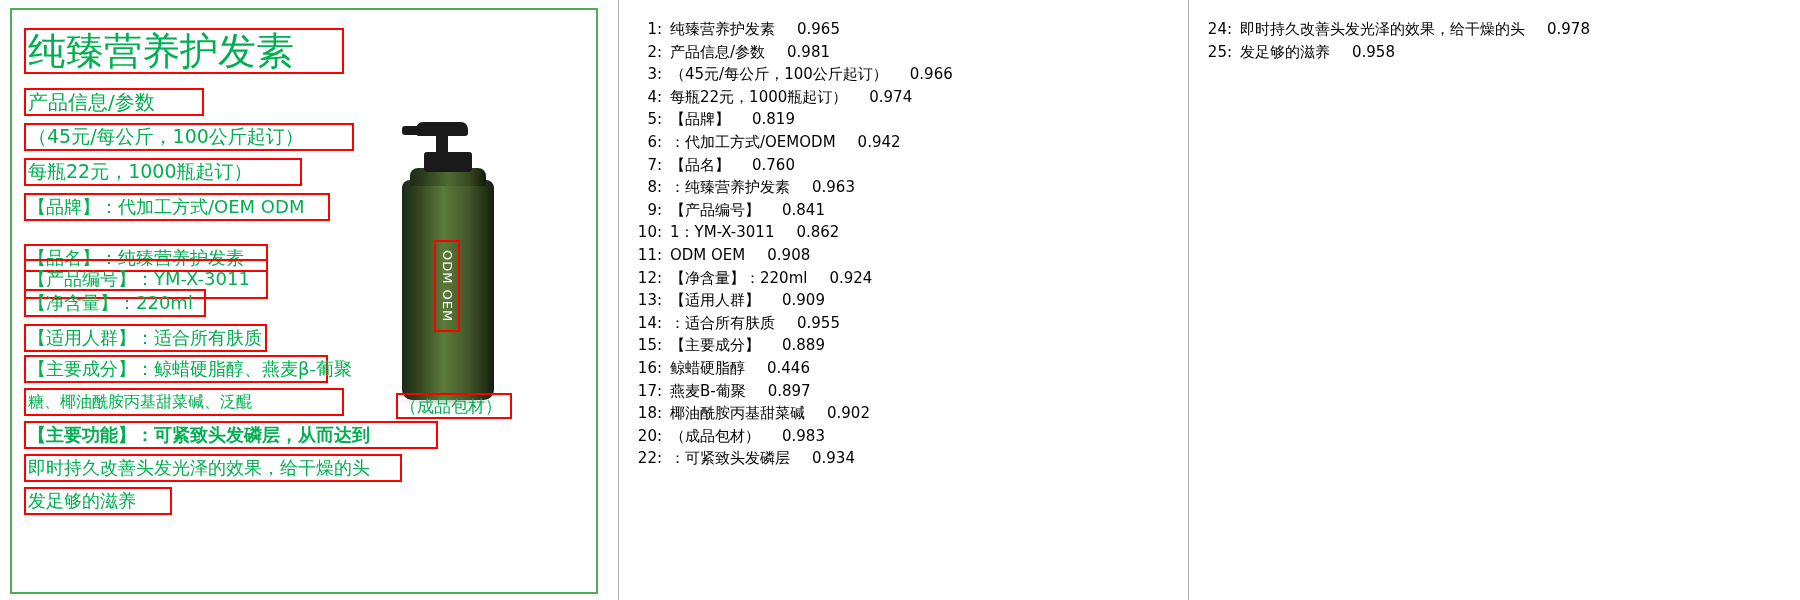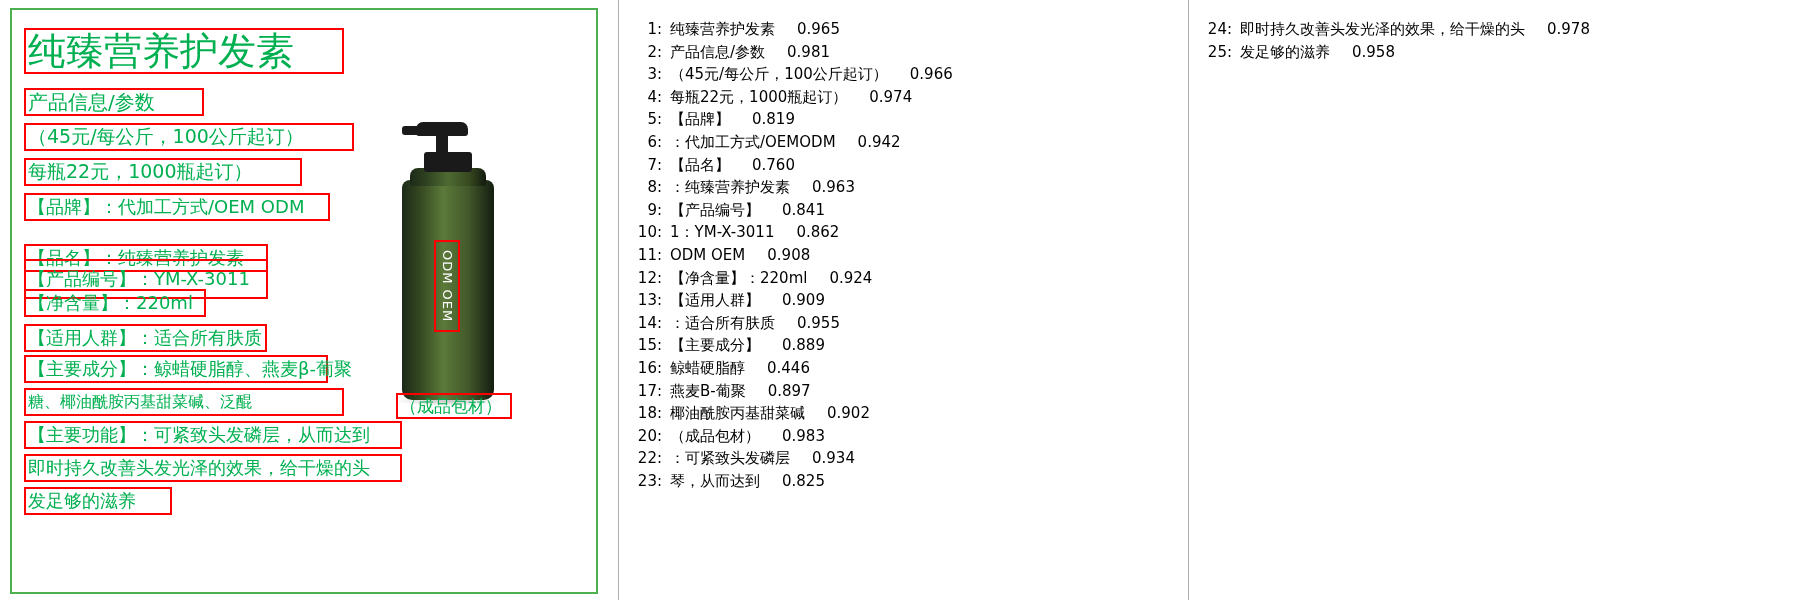--- a/index.html
+++ b/index.html
@@ -190,21 +190,21 @@
         <div class="ocr-box" style="left: 12px; top: 113px; width: 330px; height: 28px; font-size: 19px;">（45元/每公斤，100公斤起订）</div>
         <div class="ocr-box" style="left: 12px; top: 148px; width: 278px; height: 28px; font-size: 19px;">每瓶22元，1000瓶起订）</div>
         <div class="ocr-box" style="left: 12px; top: 183px; width: 306px; height: 28px; font-size: 18px;">【品牌】：代加工方式/OEM ODM</div>
         <div class="ocr-box" style="left: 12px; top: 218px; width: 244px; height: 28px; font-size: 18px; margin-top: 16px;">【品名】：纯臻营养护发素</div>
         <div class="ocr-box" style="left: 12px; top: 249px; width: 244px; height: 40px; font-size: 18px;">【产品编号】：YM-X-3011</div>
         <div class="ocr-box" style="left: 12px; top: 279px; width: 182px; height: 28px; font-size: 18px;">【净含量】：220ml</div>
         <div class="ocr-box" style="left: 12px; top: 314px; width: 243px; height: 28px; font-size: 18px;">【适用人群】：适合所有肤质</div>
         <div class="ocr-box" style="left: 12px; top: 345px; width: 304px; height: 28px; font-size: 18px;">【主要成分】：鲸蜡硬脂醇、燕麦β-葡聚</div>
         <div class="ocr-box" style="left: 12px; top: 378px; width: 320px; height: 28px; font-size: 16px;">糖、椰油酰胺丙基甜菜碱、泛醌</div>
         <div class="ocr-box" style="left: 384px; top: 383px; width: 116px; height: 26px; font-size: 17px;">（成品包材）</div>
-        <div class="ocr-box" style="left: 12px; top: 411px; width: 378px; height: 28px; font-size: 18px;">【主要功能】：可紧致头发磷层，从而达到</div>
+        <div class="ocr-box" style="left: 12px; top: 411px; width: 414px; height: 28px; font-size: 18px; font-weight: bold;">【主要功能】：可紧致头发磷层，从而达到</div>
         <div class="ocr-box" style="left: 12px; top: 444px; width: 378px; height: 28px; font-size: 18px;">即时持久改善头发光泽的效果，给干燥的头</div>
         <div class="ocr-box" style="left: 12px; top: 477px; width: 148px; height: 28px; font-size: 18px;">发足够的滋养</div>
       </div>
   </div>
 
   <div class="divider" style="left:618px;"></div>
   <div class="divider" style="left:1188px;"></div>
 
   <div id="ocr-columns">
       <div class="ocr-col" style="left: 628px;">
@@ -301,25 +301,20 @@
         <div class="ocr-line">
           <span class="ocr-idx">20:</span>
           <span class="ocr-text">（成品包材）</span>
           <span class="ocr-score">0.983</span>
         </div>
         <div class="ocr-line">
           <span class="ocr-idx">22:</span>
           <span class="ocr-text">：可紧致头发磷层</span>
           <span class="ocr-score">0.934</span>
         </div>
-        <div class="ocr-line">
-          <span class="ocr-idx">23:</span>
-          <span class="ocr-text">琴，从而达到</span>
-          <span class="ocr-score">0.825</span>
-        </div>
       </div>
       <div class="ocr-col" style="left: 1198px;">
         <div class="ocr-line">
           <span class="ocr-idx">24:</span>
           <span class="ocr-text">即时持久改善头发光泽的效果，给干燥的头</span>
           <span class="ocr-score">0.978</span>
         </div>
         <div class="ocr-line">
           <span class="ocr-idx">25:</span>
           <span class="ocr-text">发足够的滋养</span>

